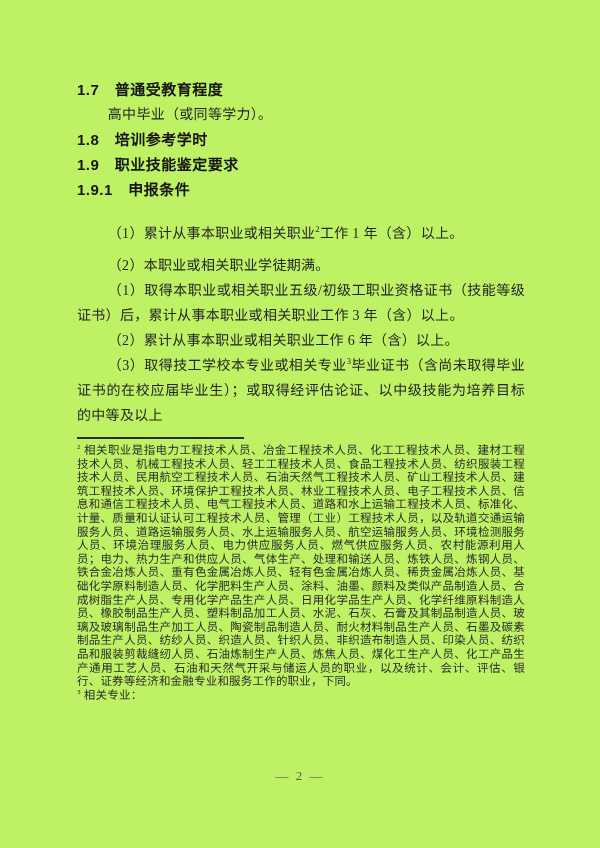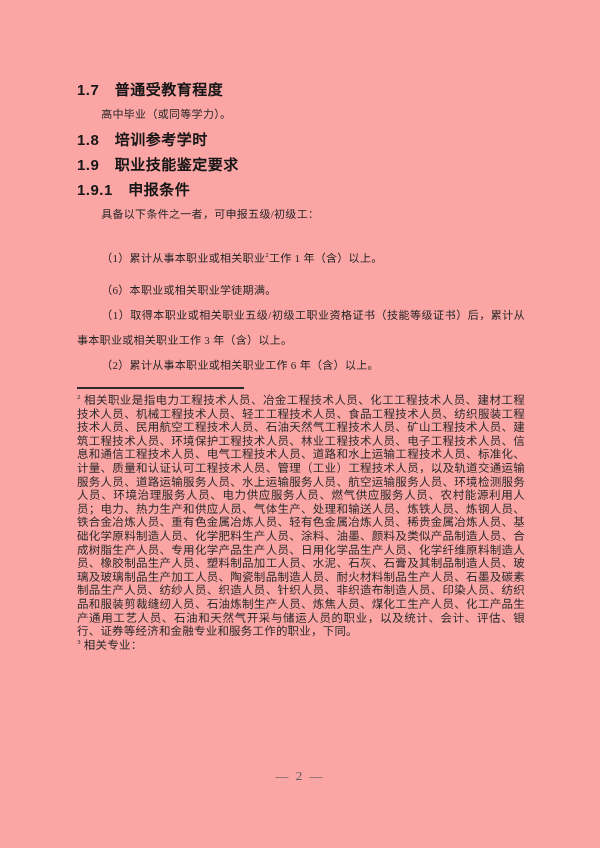--- a/index.html
+++ b/index.html
@@ -5,38 +5,38 @@
   html, body {
     margin: 0;
     padding: 0;
     background: #ffffff;
   }
   .page {
     position: relative;
     width: 600px;
     height: 848px;
     margin: 0 auto;
-    background: #fca5a5;
+    background: #bef264;
     box-sizing: border-box;
     padding: 77px 75px 0 77px;
     overflow: hidden;
     color: #262626;
     font-family: "Liberation Serif", "DejaVu Serif", serif;
   }
   .heading {
     font-family: "Liberation Sans", "DejaVu Sans", sans-serif;
     font-weight: bold;
     color: #161616;
     font-size: 15px;
     line-height: 25px;
     margin: 0;
     letter-spacing: 0.5px;
   }
   .para {
-    font-size: 11px;
+    font-size: 14px;
     line-height: 25px;
     margin: 0;
     text-indent: 2.2em;
     text-align: justify;
     letter-spacing: 0.3px;
   }
   .para.sp3 { margin-top: 19px; }
   .para.sp7 { margin-top: 7px; }
   .para sup, .footnote sup {
     font-size: 0.62em;
@@ -75,31 +75,31 @@
 <div class="page">
 
   <h3 class="heading">1.7　普通受教育程度</h3>
   <p class="para">高中毕业（或同等学力）。</p>
 
   <h3 class="heading">1.8　培训参考学时</h3>
 
   <h3 class="heading">1.9　职业技能鉴定要求</h3>
   <h3 class="heading">1.9.1　申报条件</h3>
 
-  <p class="para">具备以下条件之一者，可申报五级/初级工：</p>
 
   <p class="para sp3"><span>（1）累计从事本职业或相关职业</span><sup>2</sup><span>工作 1 年（含）以上。</span></p>
 
-  <p class="para sp7">（6）本职业或相关职业学徒期满。</p>
+  <p class="para sp7">（2）本职业或相关职业学徒期满。</p>
 
 
   <p class="para">（1）取得本职业或相关职业五级/初级工职业资格证书（技能等级证书）后，累计从事本职业或相关职业工作 3 年（含）以上。</p>
 
   <p class="para">（2）累计从事本职业或相关职业工作 6 年（含）以上。</p>
 
+  <p class="para"><span>（3）取得技工学校本专业或相关专业</span><sup>3</sup><span>毕业证书（含尚未取得毕业证书的在校应届毕业生）；或取得经评估论证、以中级技能为培养目标的中等及以上</span></p>
 
   <hr class="footnote-separator">
 
   <p class="footnote"><sup>2</sup><span> 相关职业是指电力工程技术人员、冶金工程技术人员、化工工程技术人员、建材工程技术人员、机械工程技术人员、轻工工程技术人员、食品工程技术人员、纺织服装工程技术人员、民用航空工程技术人员、石油天然气工程技术人员、矿山工程技术人员、建筑工程技术人员、环境保护工程技术人员、林业工程技术人员、电子工程技术人员、信息和通信工程技术人员、电气工程技术人员、道路和水上运输工程技术人员、标准化、计量、质量和认证认可工程技术人员、管理（工业）工程技术人员，以及轨道交通运输服务人员、道路运输服务人员、水上运输服务人员、航空运输服务人员、环境检测服务人员、环境治理服务人员、电力供应服务人员、燃气供应服务人员、农村能源利用人员；电力、热力生产和供应人员、气体生产、处理和输送人员、炼铁人员、炼钢人员、铁合金冶炼人员、重有色金属冶炼人员、轻有色金属冶炼人员、稀贵金属冶炼人员、基础化学原料制造人员、化学肥料生产人员、涂料、油墨、颜料及类似产品制造人员、合成树脂生产人员、专用化学产品生产人员、日用化学品生产人员、化学纤维原料制造人员、橡胶制品生产人员、塑料制品加工人员、水泥、石灰、石膏及其制品制造人员、玻璃及玻璃制品生产加工人员、陶瓷制品制造人员、耐火材料制品生产人员、石墨及碳素制品生产人员、纺纱人员、织造人员、针织人员、非织造布制造人员、印染人员、纺织品和服装剪裁缝纫人员、石油炼制生产人员、炼焦人员、煤化工生产人员、化工产品生产通用工艺人员、石油和天然气开采与储运人员的职业，以及统计、会计、评估、银行、证券等经济和金融专业和服务工作的职业，下同。</span></p>
 
   <p class="footnote"><sup>3</sup><span> 相关专业：</span></p>
 
   <div class="page-number">— 2 —</div>
 
 </div>

